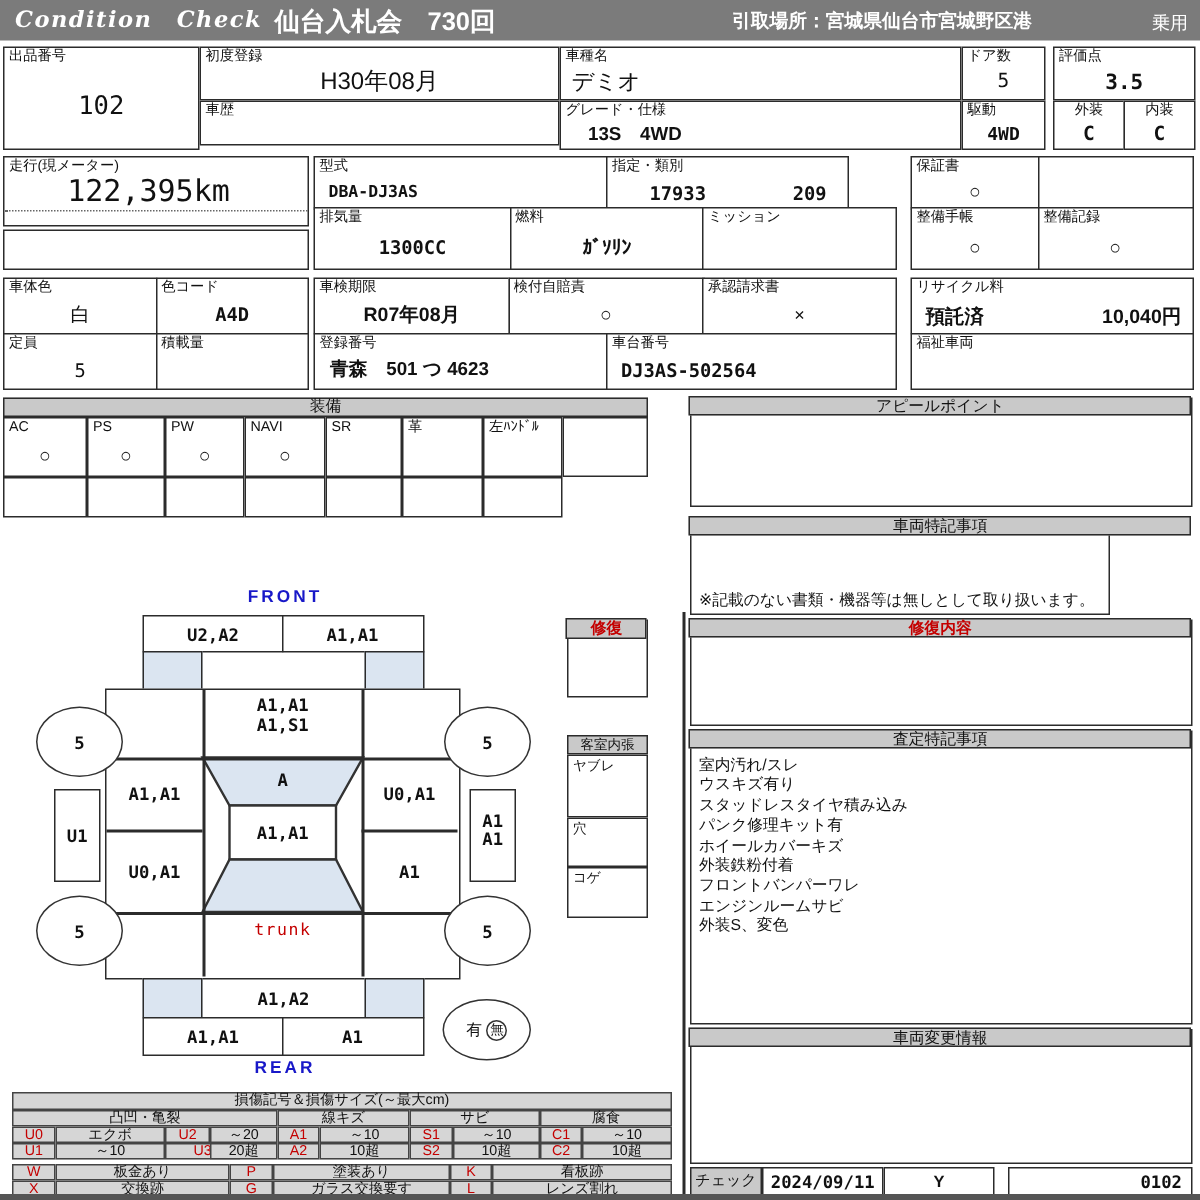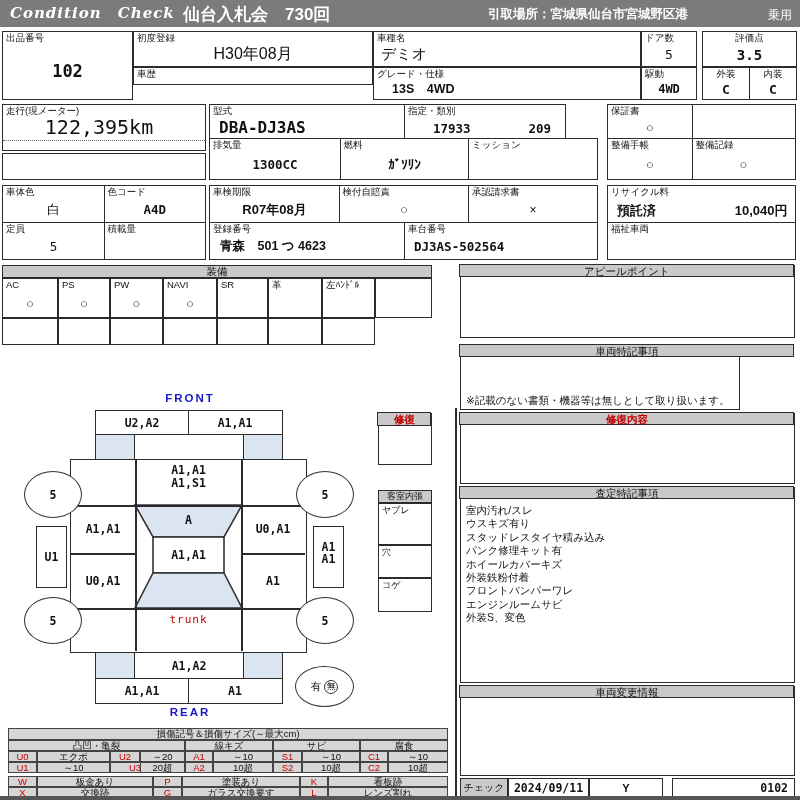--- a/index.html
+++ b/index.html
@@ -30,39 +30,39 @@
 
 <div class="abs" style="left:0;top:0;width:800px;height:27px;background:#7b7b7b">
   <span class="abs" style="left:10px;top:4px;color:#fff;font-family:'DejaVu Serif',serif;font-style:italic;font-weight:bold;font-size:15px;word-spacing:10px;letter-spacing:1px">Condition Check</span>
   <span class="abs b" style="left:183px;top:3px;color:#fff;font-size:17px">仙台入札会　730回</span>
   <span class="abs b" style="left:488px;top:6px;color:#fff;font-size:12.5px">引取場所：宮城県仙台市宮城野区港</span>
   <span class="abs" style="right:8px;top:7px;color:#fff;font-size:12px">乗用</span>
 </div>
 
 <div class="cell" style="left:2px;top:31px;width:131px;height:69px">
   <div class="lbl">出品番号</div>
-  <div class="val mono" style="font-size:17px;font-weight:bold">102</div>
+  <div class="val mono" style="font-size:17px;font-weight:normal">102</div>
 </div>
 <div class="cell" style="left:133px;top:31px;width:240px;height:36px">
   <div class="lbl">初度登録</div>
   <div class="val" style="font-size:16px;font-weight:normal">H30年08月</div>
 </div>
 <div class="cell" style="left:373px;top:31px;width:268px;height:36px">
   <div class="lbl">車種名</div>
   <div class="val" style="justify-content:flex-start;padding-left:7px;font-size:15px;font-weight:normal">デミオ</div>
 </div>
 <div class="cell" style="left:641px;top:31px;width:56px;height:36px">
   <div class="lbl">ドア数</div>
   <div class="val mono" style="font-size:13px;font-weight:normal">5</div>
 </div>
 <div class="cell" style="left:702px;top:31px;width:95px;height:36px">
-  <div class="lbl" style="text-align:center">評価点</div>
+  <div class="lbl" style="">評価点</div>
   <div class="val mono" style="font-size:14px">3.5</div>
 </div>
-<div class="cell" style="left:133px;top:67px;width:240px;height:18px">
+<div class="cell" style="left:133px;top:67px;width:240px;height:30px">
   <div class="lbl">車歴</div>
 </div>
 <div class="cell" style="left:373px;top:67px;width:268px;height:33px">
   <div class="lbl">グレード・仕様</div>
   <div class="val" style="justify-content:flex-start;padding-left:18px;font-size:12.5px">13S　4WD</div>
 </div>
 <div class="cell" style="left:641px;top:67px;width:56px;height:33px">
   <div class="lbl">駆動</div>
   <div class="val mono" style="font-size:12px">4WD</div>
 </div>
@@ -77,21 +77,21 @@
 
 <div class="cell" style="left:2px;top:104px;width:204px;height:47px">
   <div class="lbl">走行(現メーター)</div>
   <div class="abs mono" style="left:0;right:10px;top:10px;text-align:center;font-size:20px">122,395km</div>
   <div class="abs" style="left:0;right:0;bottom:9px;border-top:1px dotted #666"></div>
 </div>
 <div class="cell" style="left:2px;top:153px;width:204px;height:27px"></div>
 
 <div class="cell" style="left:209px;top:104px;width:197px;height:36px">
   <div class="lbl">型式</div>
-  <div class="val mono" style="justify-content:flex-start;padding-left:9px;font-size:16px">DBA-DJ3AS</div>
+  <div class="val mono" style="justify-content:flex-start;padding-left:9px;font-size:11px">DBA-DJ3AS</div>
 </div>
 <div class="cell" style="left:404px;top:104px;width:162px;height:36px">
   <div class="lbl">指定・類別</div>
   <div class="abs mono b" style="left:28px;top:16px;font-size:12.5px">17933</div>
   <div class="abs mono b" style="right:14px;top:16px;font-size:12.5px">209</div>
 </div>
 <div class="cell" style="left:209px;top:138px;width:132px;height:42px">
   <div class="lbl">排気量</div>
   <div class="val mono" style="font-size:12.5px">1300CC</div>
 </div>

